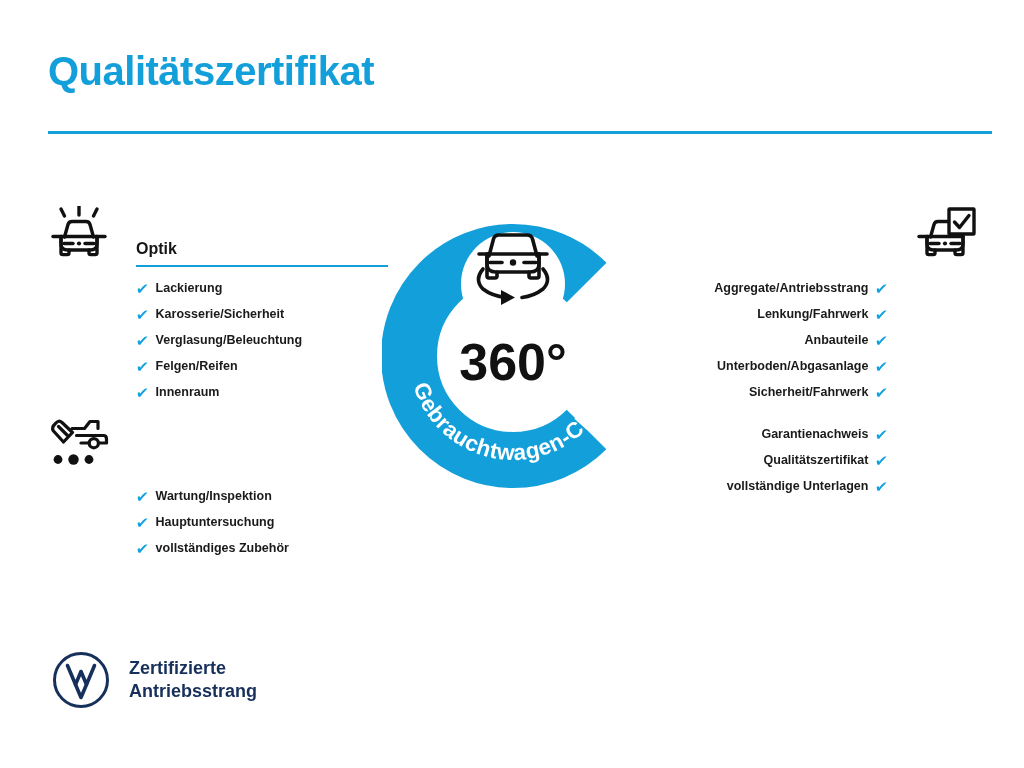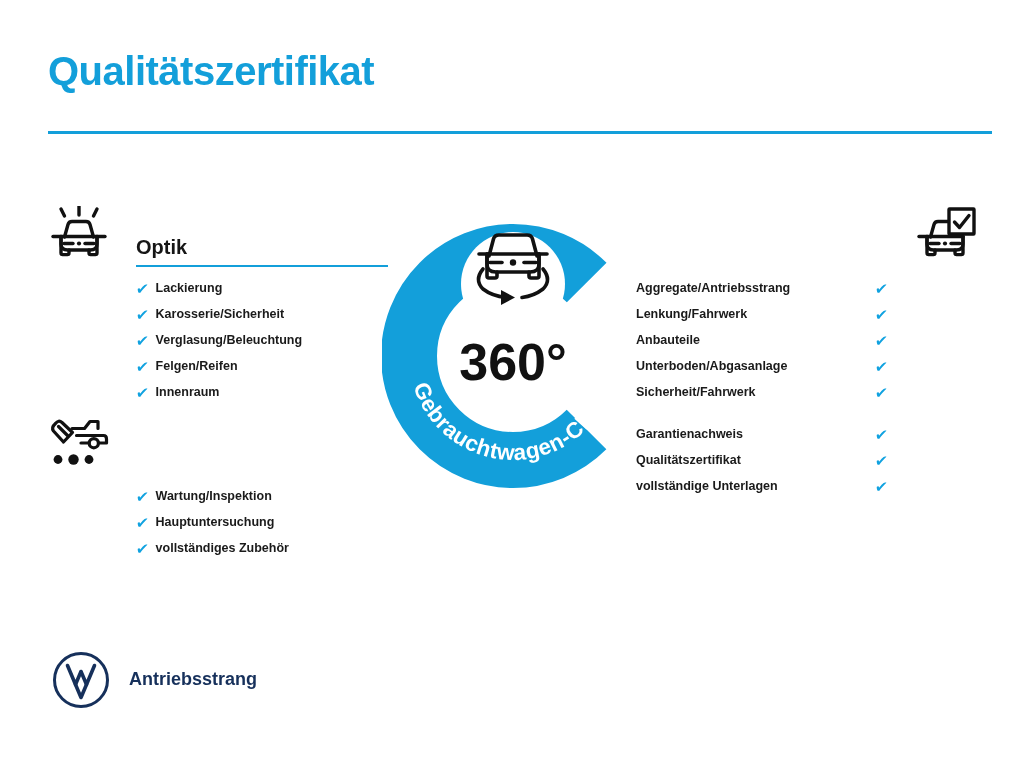--- a/index.html
+++ b/index.html
@@ -67,21 +67,21 @@
 
   .q-titlewrap {
     position: absolute;
     bottom: 0;
     width: 252px;
   }
   .q-left  .q-titlewrap { left: 88px; }
   .q-right .q-titlewrap { right: 88px; }
 
   .q-title {
-    font-size: 20px;
+    font-size: 16px;
     font-weight: bold;
     color: #161616;
     line-height: 1.1;
     padding-bottom: 7px;
     white-space: nowrap;
   }
   .q-left  .q-title { text-align: left; }
   .q-right .q-title { text-align: right; }
 
   .q-underline {
@@ -105,21 +105,21 @@
     font-weight: bold;
     color: #1a1a1a;
     line-height: 1;
     padding: 0;
     margin-bottom: 11px;
     display: flex;
     align-items: center;
     white-space: nowrap;
   }
   .q-left .q-list li  { justify-content: flex-start; }
-  .q-right .q-list li { justify-content: space-between; }
+  .q-right .q-list li { justify-content: flex-end; }
 
   .chk {
     color: #10A2E0;
     font-size: 15px;
     font-weight: bold;
     line-height: 1;
     transform: skewX(-6deg);
   }
   .q-left .chk  { margin-right: 7px; }
   .q-right .chk { margin-left: 7px; }
@@ -330,15 +330,16 @@
 <div id="footer-logo">
   <span id="vw-mark">
     <svg width="58" height="58" viewBox="0 0 58 58" fill="none" stroke="#16305B" stroke-width="3" stroke-linejoin="round" stroke-linecap="round">
       <circle cx="29" cy="29" r="26.5"></circle>
       <path d="M15.5 14.5 L23.5 33.5 L29 20.5 L34.5 33.5 L42.5 14.5" stroke-width="3.6"></path>
       <path d="M23.5 33.5 L29 46.5 L34.5 33.5" stroke-width="3.6"></path>
       <path d="M29 20.5 L29 20.5"></path>
     </svg>
   </span>
   <div id="footer-text">
+    <div>Zertifizierte</div>
     <div>Antriebsstrang</div>
   </div>
 </div>
 
 </body></html>

